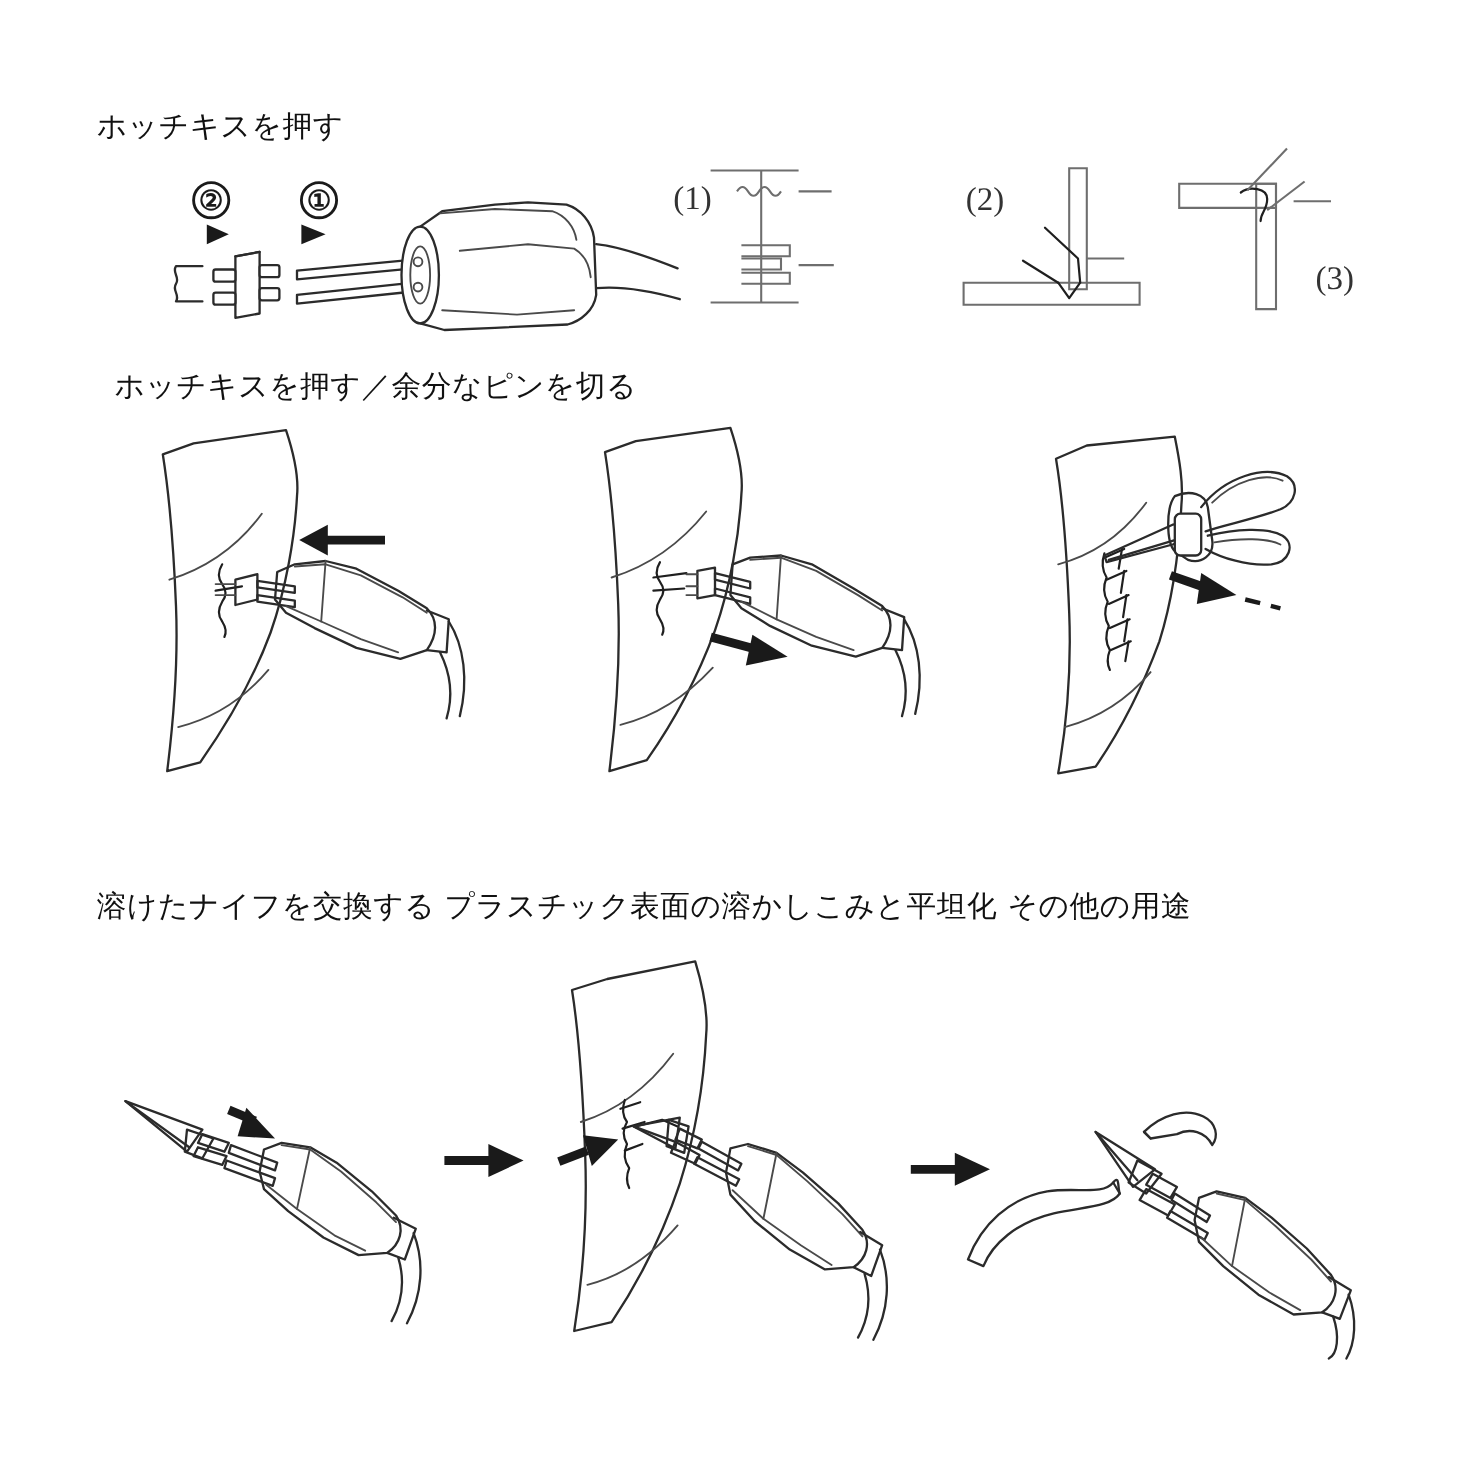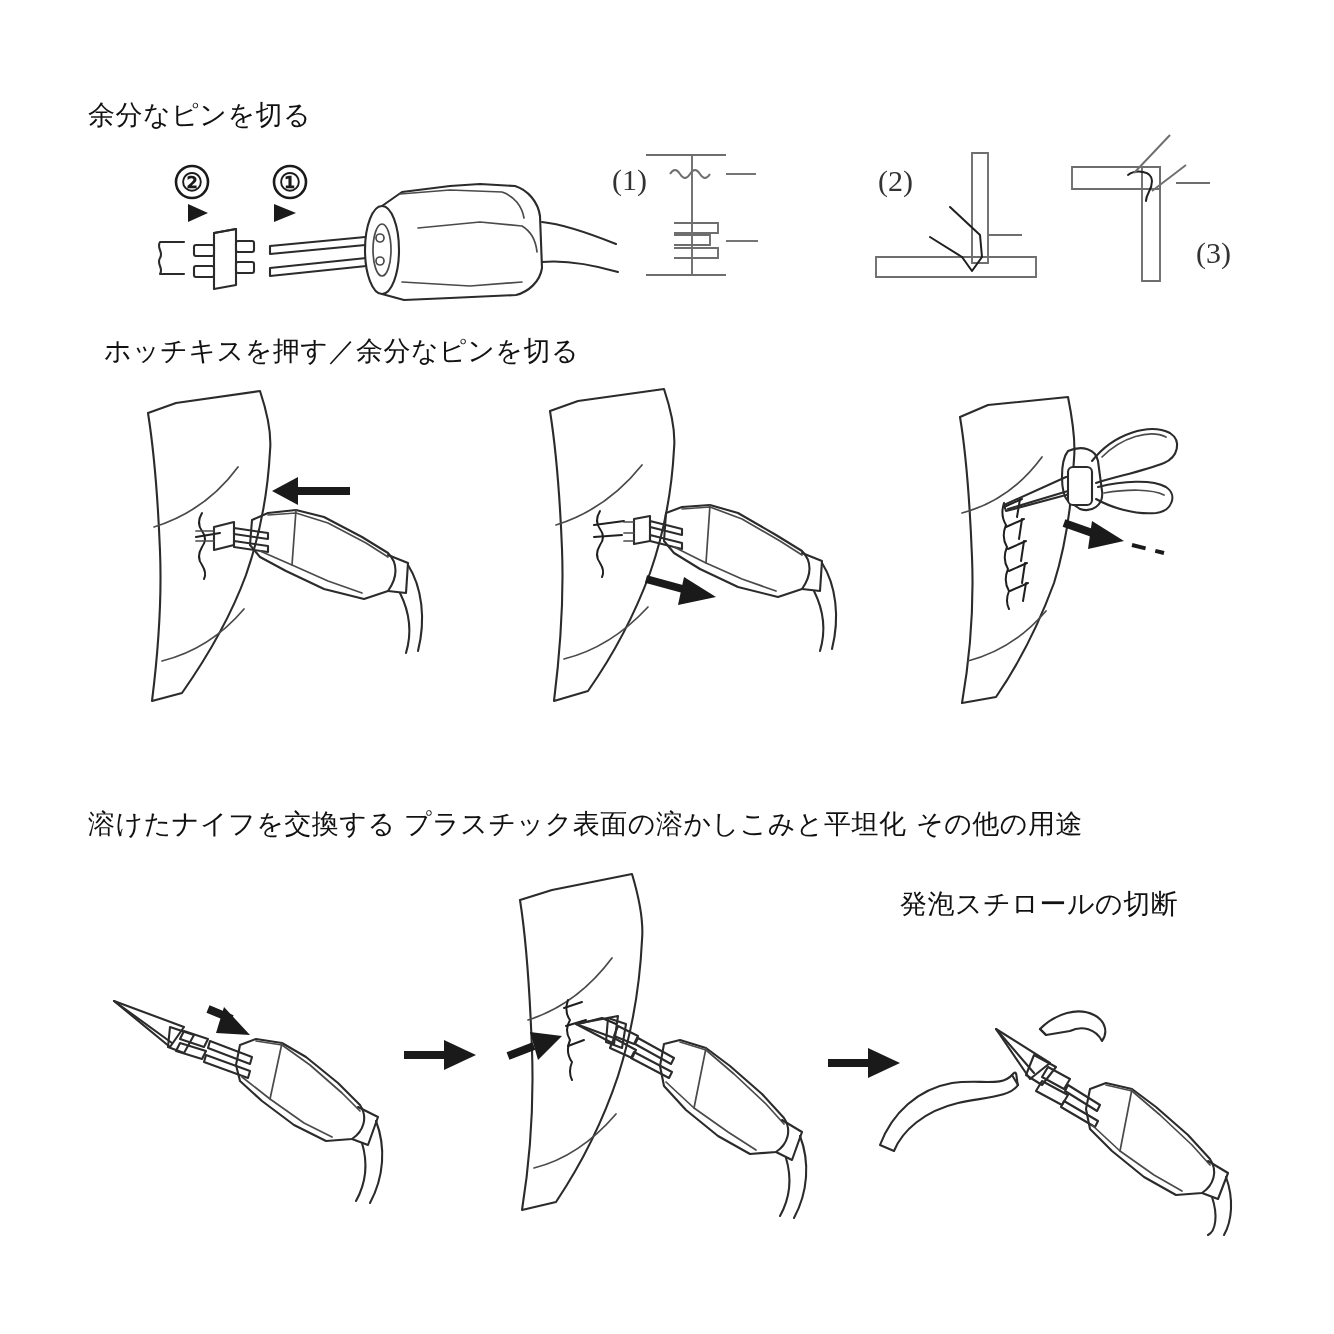--- a/index.html
+++ b/index.html
@@ -31,21 +31,21 @@
   .wht{fill:#ffffff;}
   .num-circ{fill:none;stroke:#1a1a1a;stroke-width:2.6;}
   .num-txt{font-family:"Liberation Sans",sans-serif;font-size:25px;font-weight:700;fill:#1a1a1a;}
   .lbl{font-family:"Liberation Serif","DejaVu Serif",serif;font-size:30px;fill:#333;}
 </style>
 </head>
 <body>
 
 <div class="page">
 
-  <div class="heading" style="left:88px;top:96px;">余分なピンを切る</div>
+  <div class="heading" style="left:88px;top:96px;">ホッチキスを押す</div>
 
   <div class="panel" style="left:150px;top:150px;">
     <svg width="470" height="150" viewBox="0 0 470 150">
 
       <g>
         <circle class="num-circ" cx="42" cy="32" r="16"></circle>
         <text class="num-txt" x="42" y="41" text-anchor="middle">②</text>
       </g>
 
       <g>
@@ -295,21 +295,20 @@
         <line x1="216" y1="150" x2="248" y2="158" stroke="#1a1a1a" stroke-width="4" stroke-dasharray="14 10"></line>
       </g>
     </svg>
   </div>
 
   <div class="heading" style="left:88px;top:805px;">溶けたナイフを交換する</div>
 
   <div class="heading" style="left:404px;top:805px;">プラスチック表面の溶かしこみと平坦化</div>
 
   <div class="heading" style="left:916px;top:805px;">その他の用途</div>
-  <div class="heading" style="left:900px;top:885px;">発泡スチロールの切断</div>
 
   <div class="panel" style="left:110px;top:965px;">
     <svg width="300" height="260" viewBox="0 0 300 260">
 
       <g>
         <path class="ln" d="M4,36 L74,62 L60,82 Z"></path>
         <path class="ln" d="M4,36 L62,78"></path>
         <path class="ln" d="M60,62 L84,70 L74,88 L58,82 Z"></path>
 
         <path class="ln" d="M74,66 L98,74 L94,82 L70,74 Z"></path>

